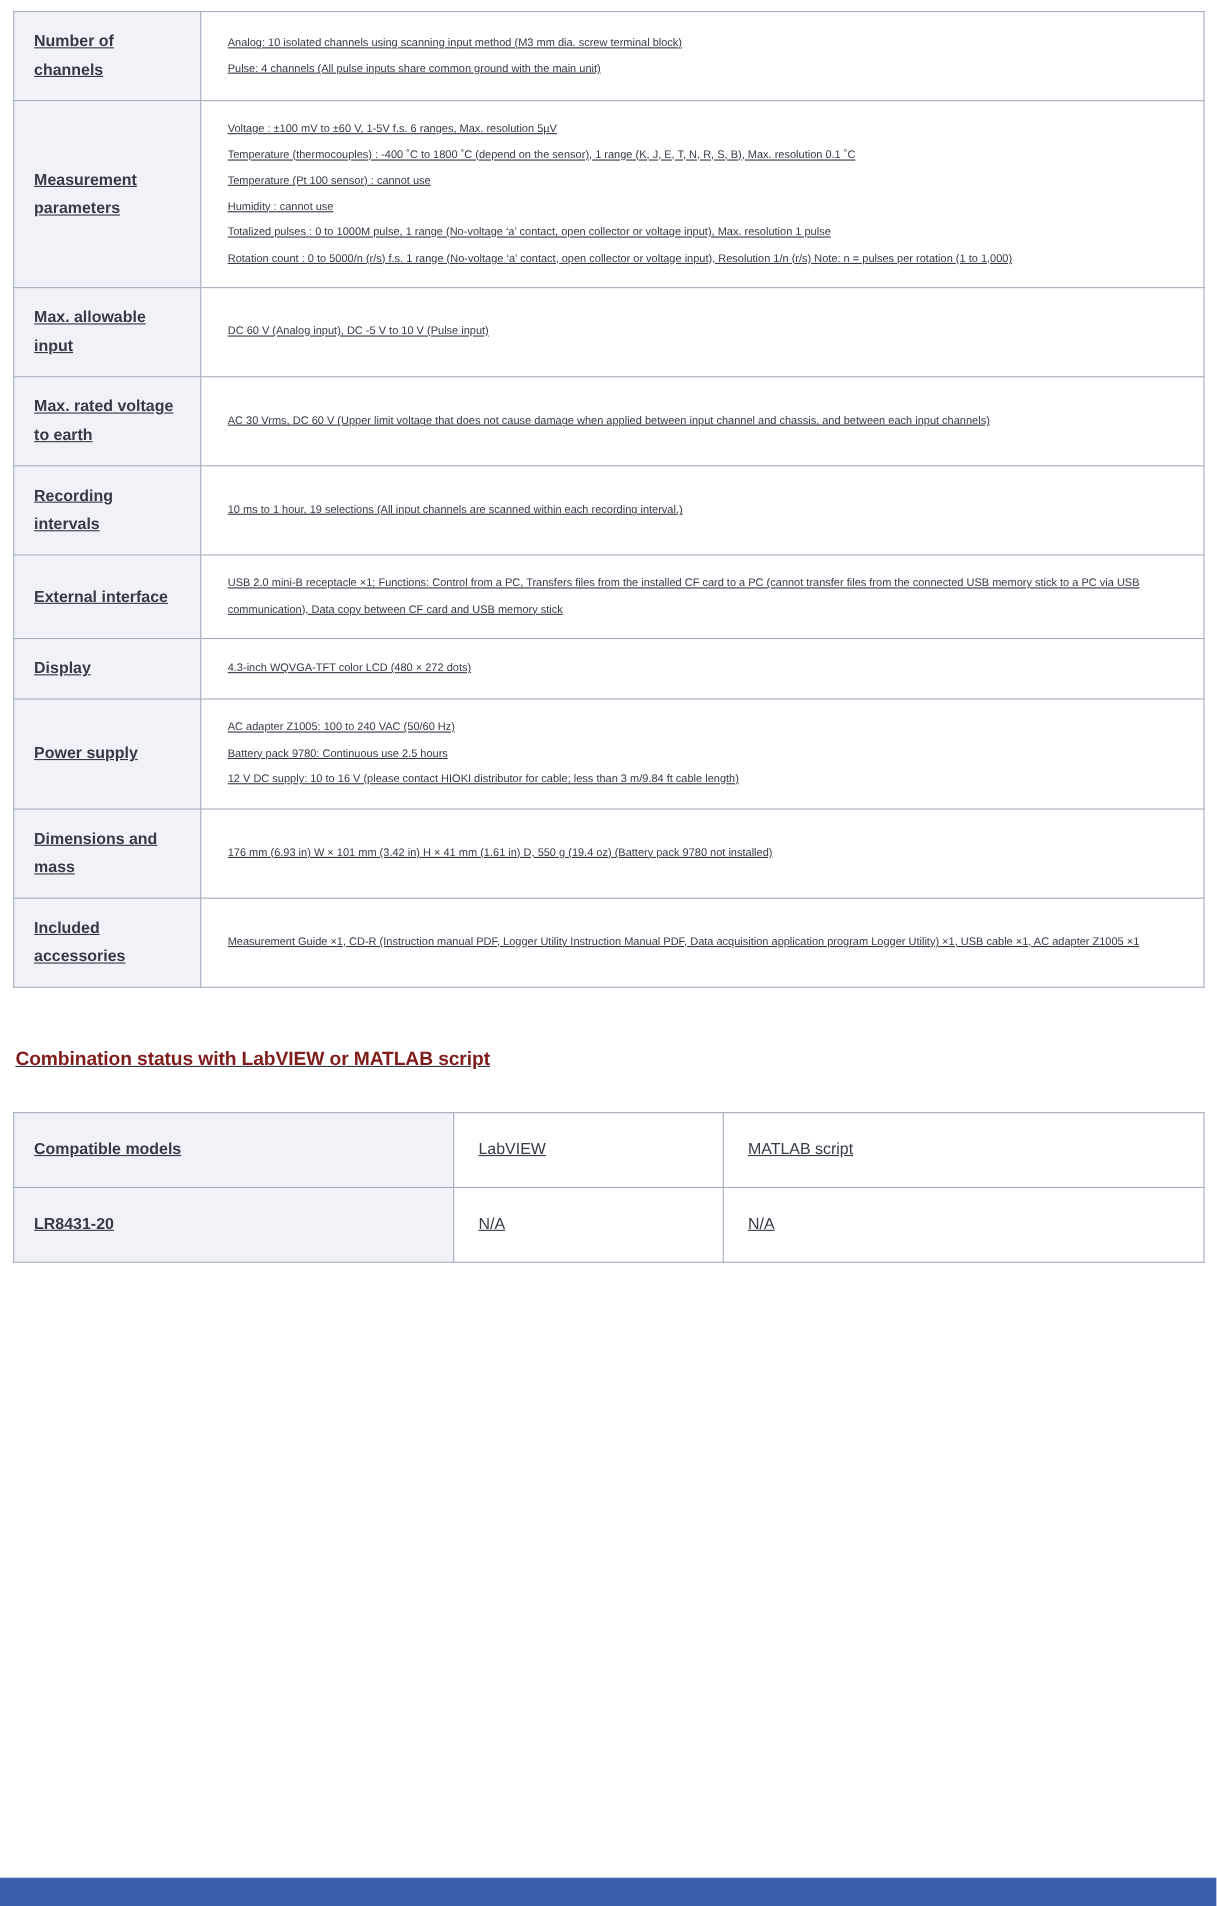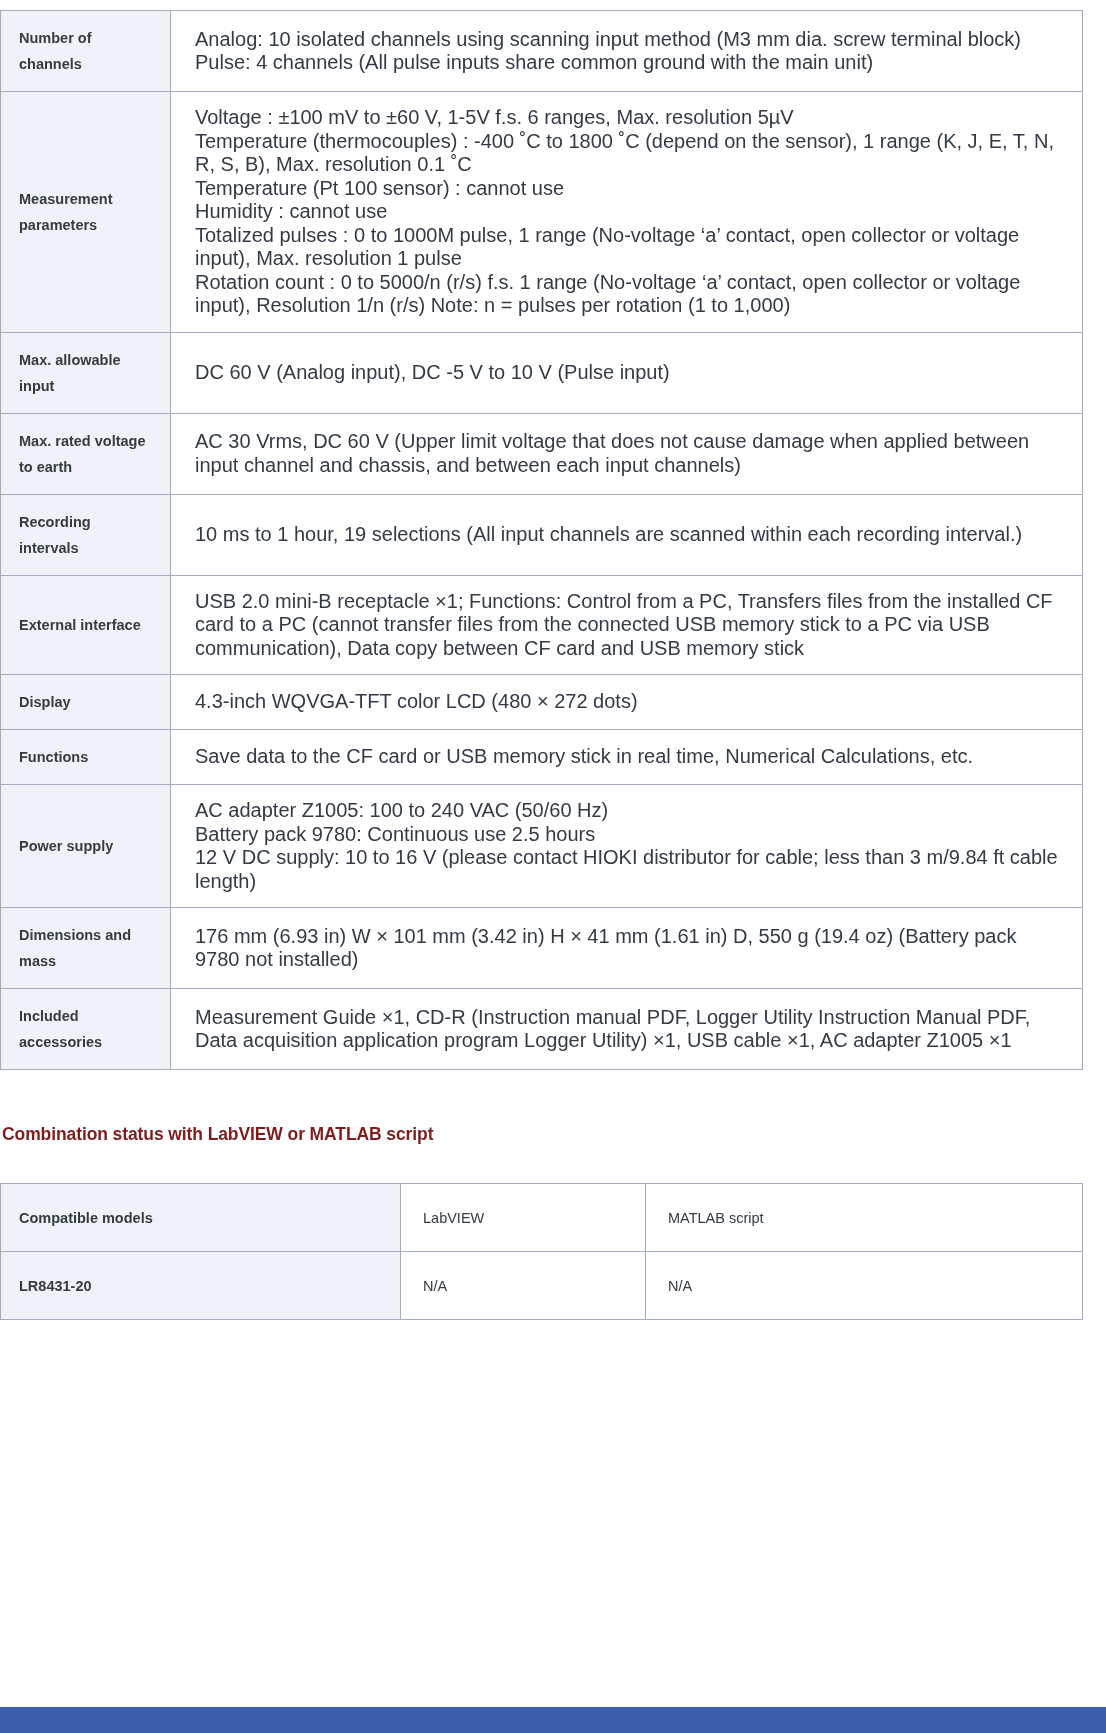--- a/index.html
+++ b/index.html
@@ -14,21 +14,22 @@
     position: relative;
     font-family: "Liberation Sans", sans-serif;
     color: #333b45;
     overflow: hidden;
   }
 
   .page {
     position: relative;
     width: 1106px;
     min-height: 1707px;
-    padding: 10px 12px 0 0;
+    padding: 10px 12px 0 12px;
+    text-decoration: underline;
   }
 
   
   table.spec-table {
     width: 1082px;
     border-collapse: collapse;
     table-layout: fixed;
     border: 1px solid #a4adbe;
     margin: 0;
   }
@@ -49,21 +50,21 @@
     font-weight: bold;
     font-size: 14.5px;
     line-height: 26px;
     color: #333b45;
     padding: 14px 18px 14px 18px;
   }
 
   table.spec-table td.spec-value {
     background: #ffffff;
     font-weight: normal;
-    font-size: 20px;
+    font-size: 10px;
     line-height: 23.5px;
     color: #333b45;
     padding: 14px 20px 14px 24px;
   }
   table.spec-table td.spec-value .vline { display: block; }
 
   
   h2.section-heading {
     font-size: 17.5px;
     font-weight: bold;
@@ -180,26 +181,20 @@
         </td>
       </tr>
 
       <tr>
         <th class="spec-label">Display</th>
         <td class="spec-value">
           <span class="vline">4.3-inch WQVGA-TFT color LCD (480 × 272 dots)</span>
         </td>
       </tr>
 
-      <tr>
-        <th class="spec-label">Functions</th>
-        <td class="spec-value">
-          <span class="vline">Save data to the CF card or USB memory stick in real time, Numerical Calculations, etc.</span>
-        </td>
-      </tr>
 
       <tr>
         <th class="spec-label">Power supply</th>
         <td class="spec-value">
           <span class="vline">AC adapter Z1005: 100 to 240 VAC (50/60 Hz)</span>
           <span class="vline">Battery pack 9780: Continuous use 2.5 hours</span>
           <span class="vline">12 V DC supply: 10 to 16 V (please contact HIOKI distributor for cable; less than 3 m/9.84 ft cable length)</span>
         </td>
       </tr>
 

